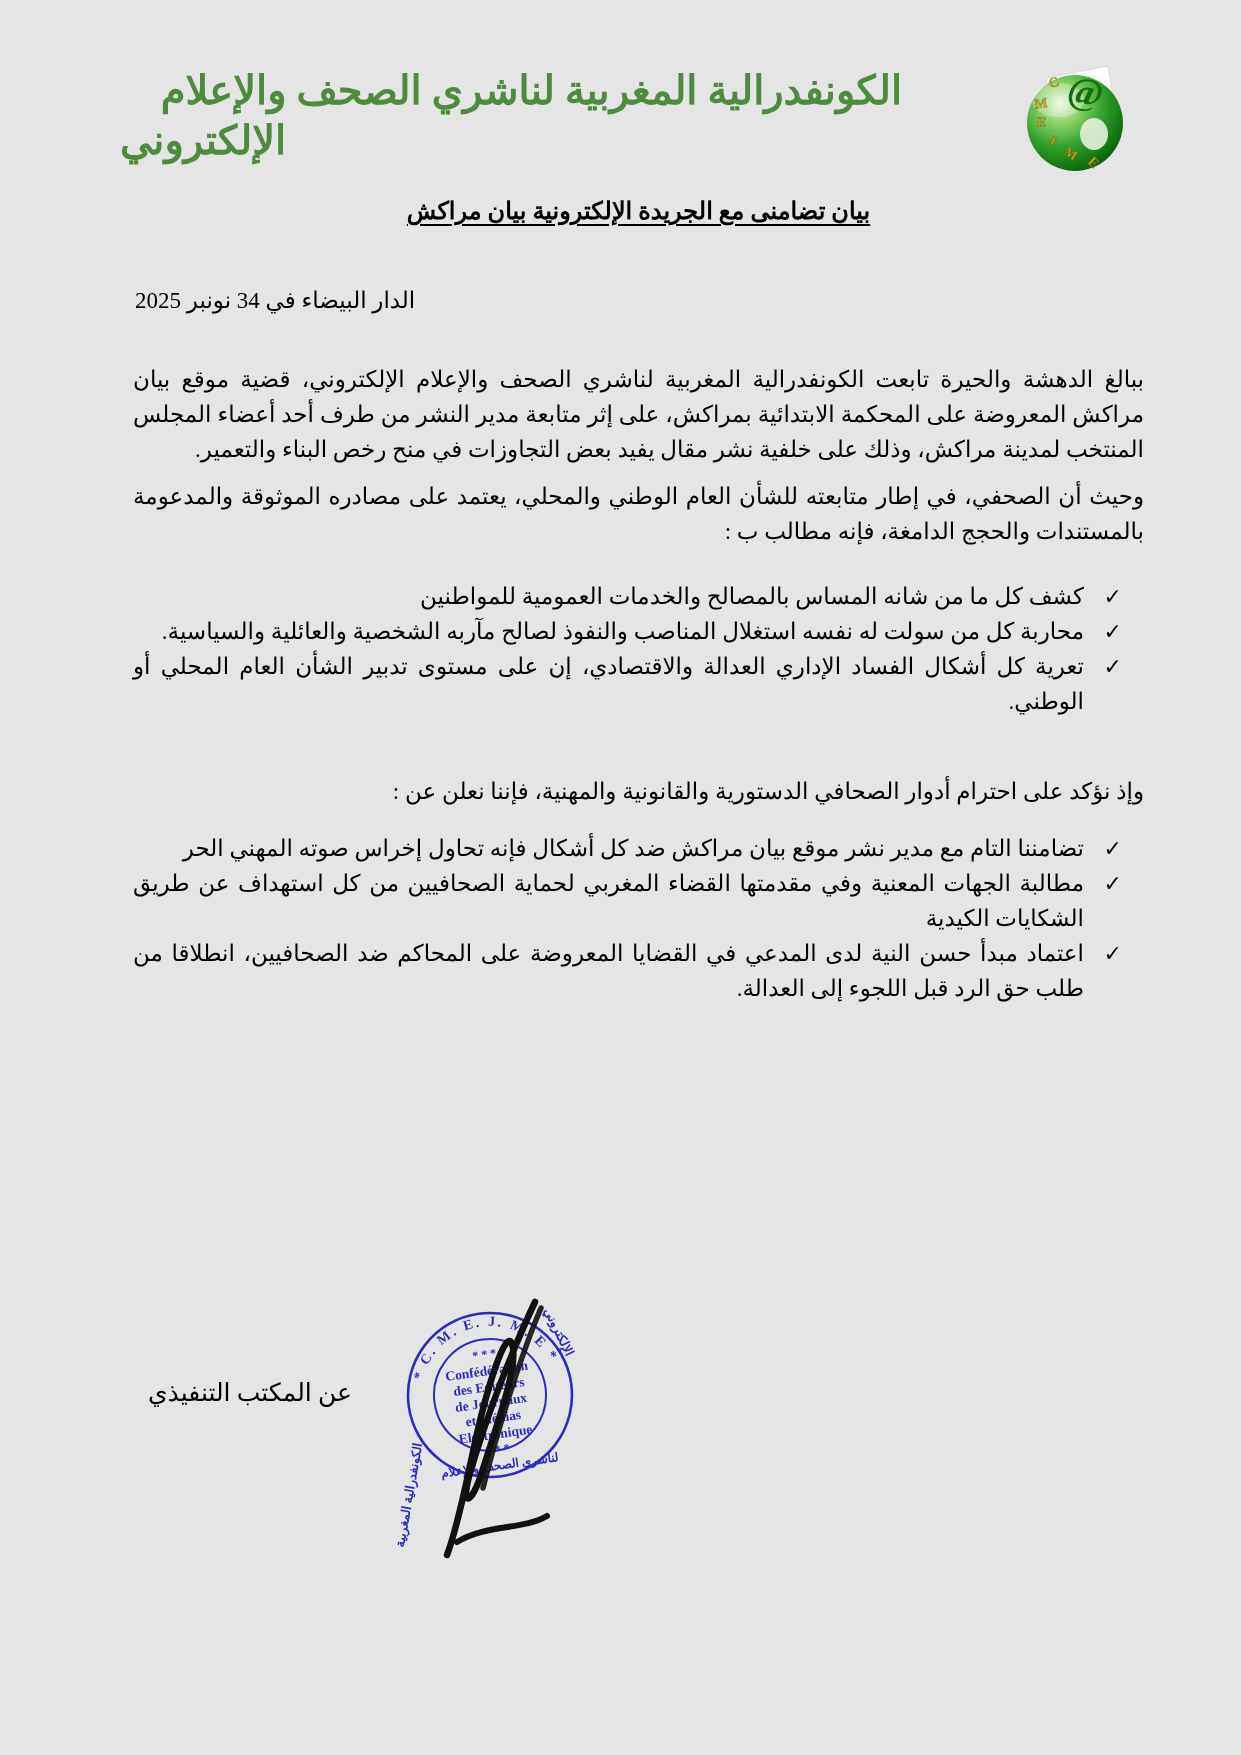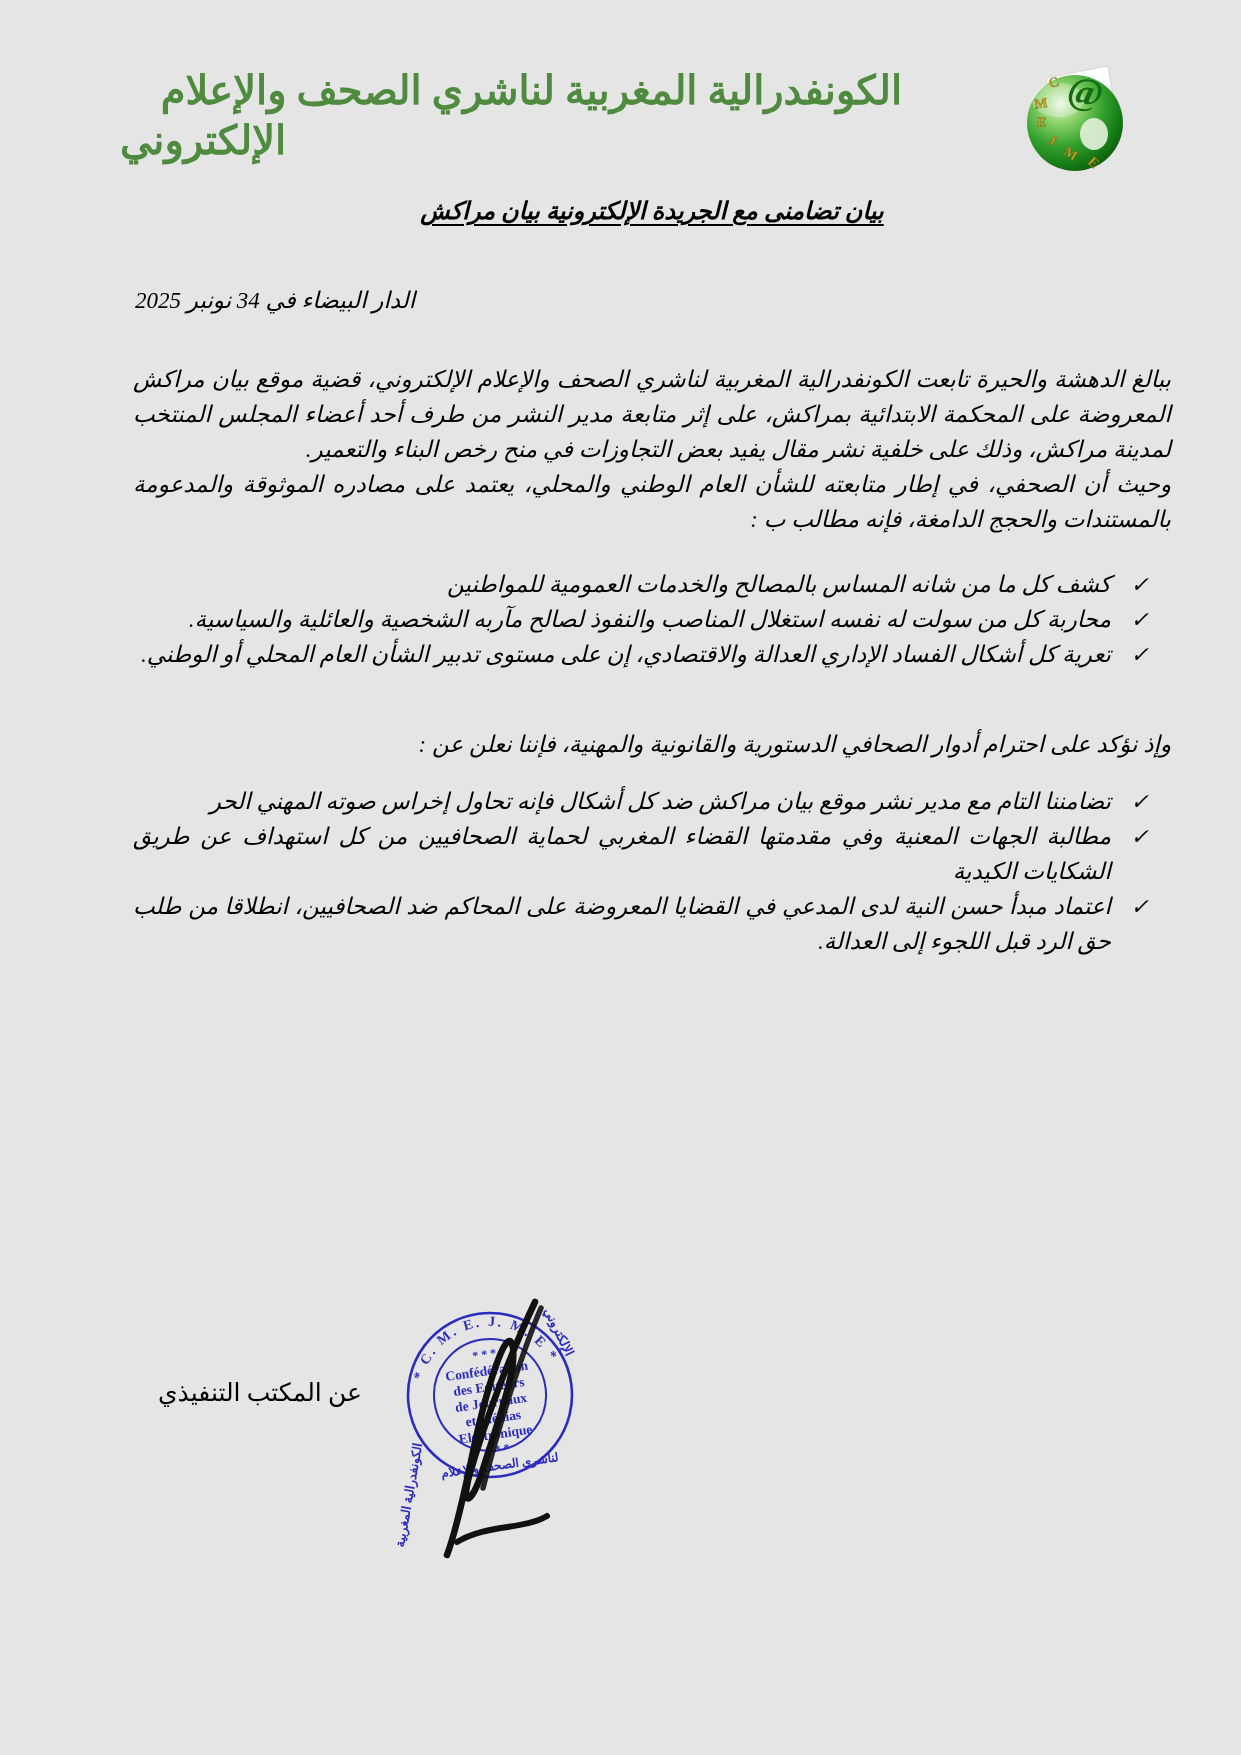--- a/index.html
+++ b/index.html
@@ -8,21 +8,21 @@
   .page {
     position:relative;
     width:1241px; height:1755px;
     margin:0 auto;
     background:#e5e5e5;
     direction:rtl;
     font-family:"Liberation Serif","DejaVu Serif",serif;
     color:#000;
     overflow:hidden;
   }
-  .content { padding-left:133px; padding-right:70px;font-style:italic; }
+  .content { padding-left:133px; padding-right:97px; }
 
   
   .letterhead { position:relative; height:195px; }
   .org-name {
     position:absolute; left:120px; top:66px; width:782px;
     color:#4e8b3e; font-weight:bold; font-size:40px; line-height:50px;
   }
   .org-name .l1 { display:block; text-align:right; }
   .org-name .l2 { display:block; text-align:left; }
   .logo { position:absolute; left:1008px; top:58px; width:118px; height:128px; }
@@ -38,32 +38,32 @@
     padding-left:2px; line-height:32px;
   }
 
   
   .para {
     font-size:23px; line-height:35px;
     text-align:justify; text-justify:inter-word;
   }
   .p1 { margin-top:45px; }
   .p2 { margin-top:28px; }
-  .p3 { }
+  .p3 { margin-top:12px; }
   .intro2 { margin-top:55px; }
 
   ul.checklist { list-style:none; padding-right:22px; margin-top:30px; }
   ul.checklist.second { margin-top:22px; }
   ul.checklist li { display:flex; gap:12px; font-size:23px; line-height:35px; }
   ul.checklist .check { flex:0 0 26px; font-size:22px; line-height:35px; }
   ul.checklist .item-text { flex:1; text-align:justify; text-justify:inter-word; }
 
   
   .sig-label {
-    position:absolute; left:158px; top:1378px;
+    position:absolute; left:148px; top:1378px;
     font-size:25px;
   }
   .stamp-wrap { position:absolute; left:395px; top:1292px; width:200px; height:285px; }
 
   svg text { font-family:"Liberation Serif","DejaVu Serif",serif; }
 </style>
 </head>
 <body>
 
 <div class="page">

